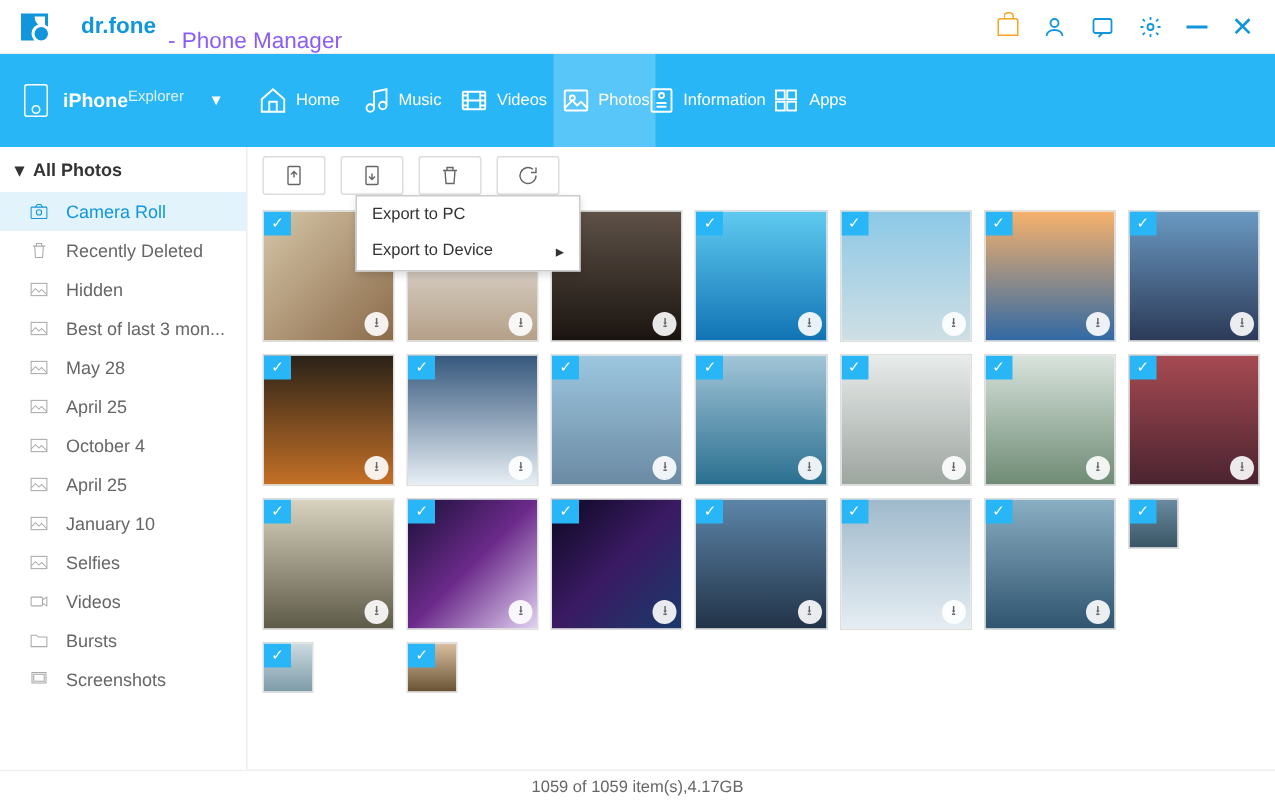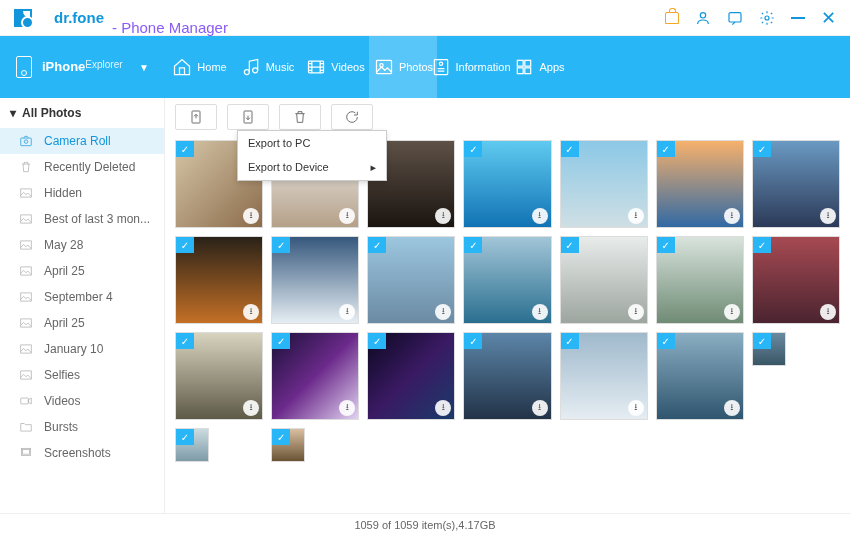--- a/index.html
+++ b/index.html
@@ -234,21 +234,21 @@
           </span>
           <span>April 25</span>
         </li>
       <li class="sb-item">
           <span class="sb-ico">
             <svg viewBox="0 0 24 24">
               <rect x="3" y="5" width="18" height="14"></rect>
               <path d="M3 16l5-5 4 4 3-3 6 6"></path>
             </svg>
           </span>
-          <span>September 4</span>
+          <span>October 4</span>
         </li>
       <li class="sb-item">
           <span class="sb-ico">
             <svg viewBox="0 0 24 24">
               <rect x="3" y="5" width="18" height="14"></rect>
               <path d="M3 16l5-5 4 4 3-3 6 6"></path>
             </svg>
           </span>
           <span>April 25</span>
         </li>

